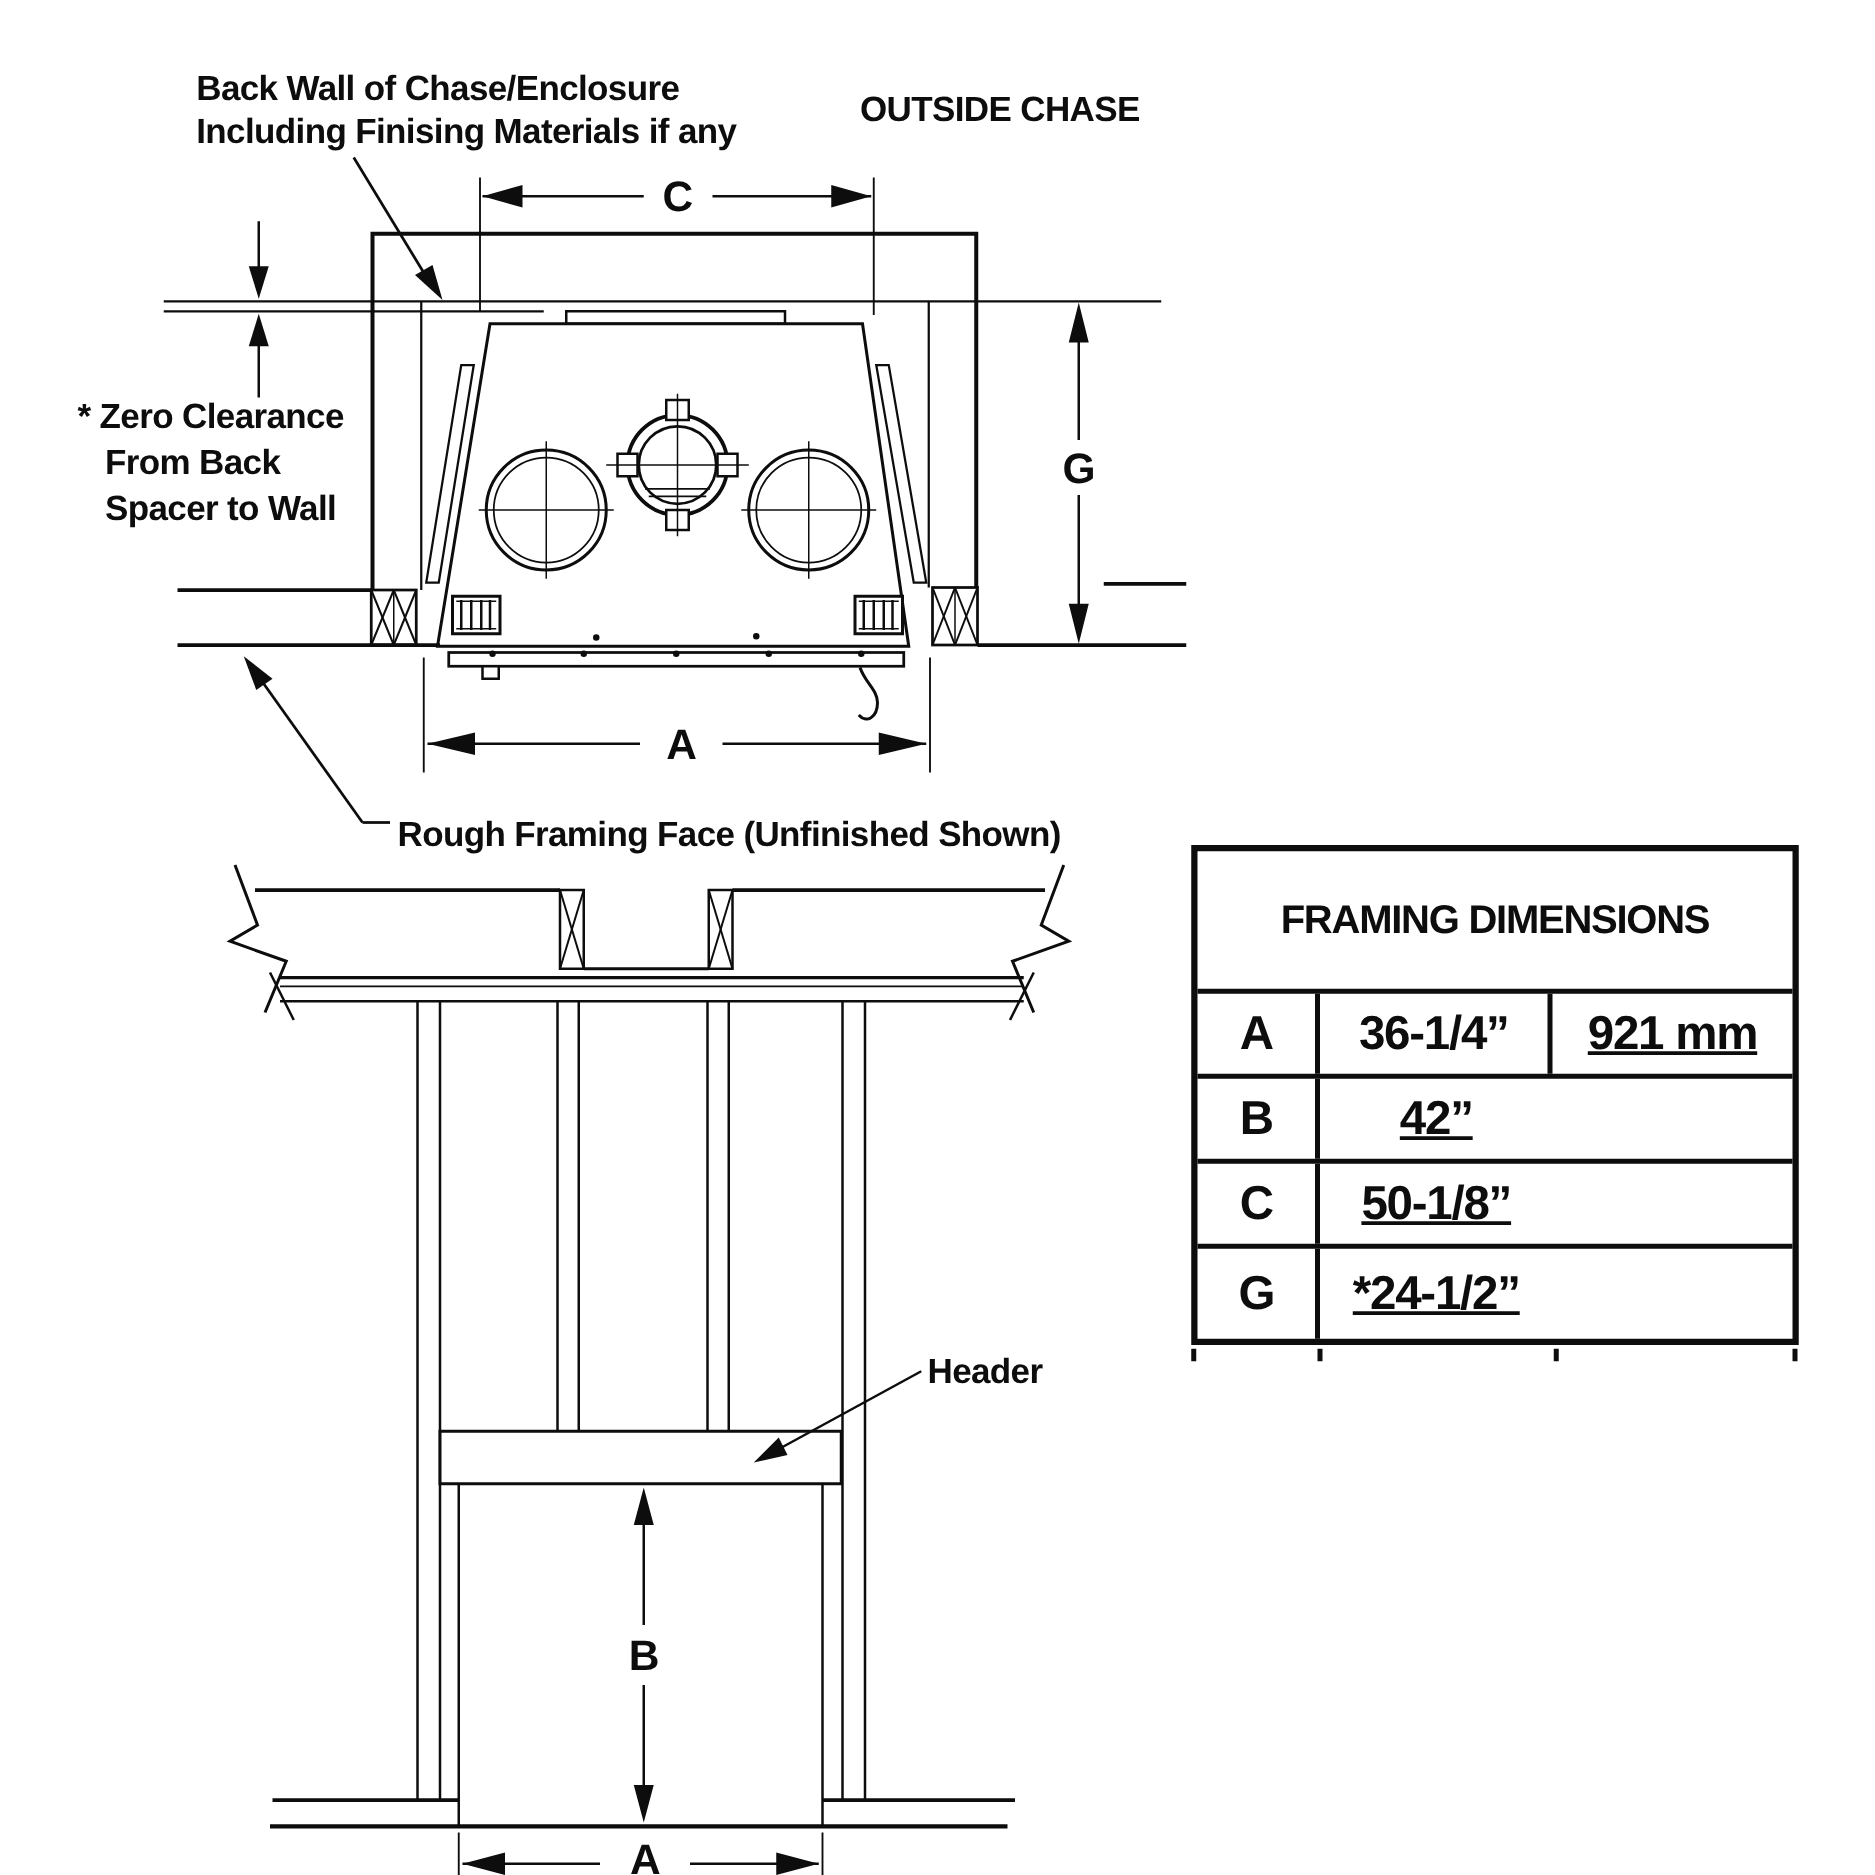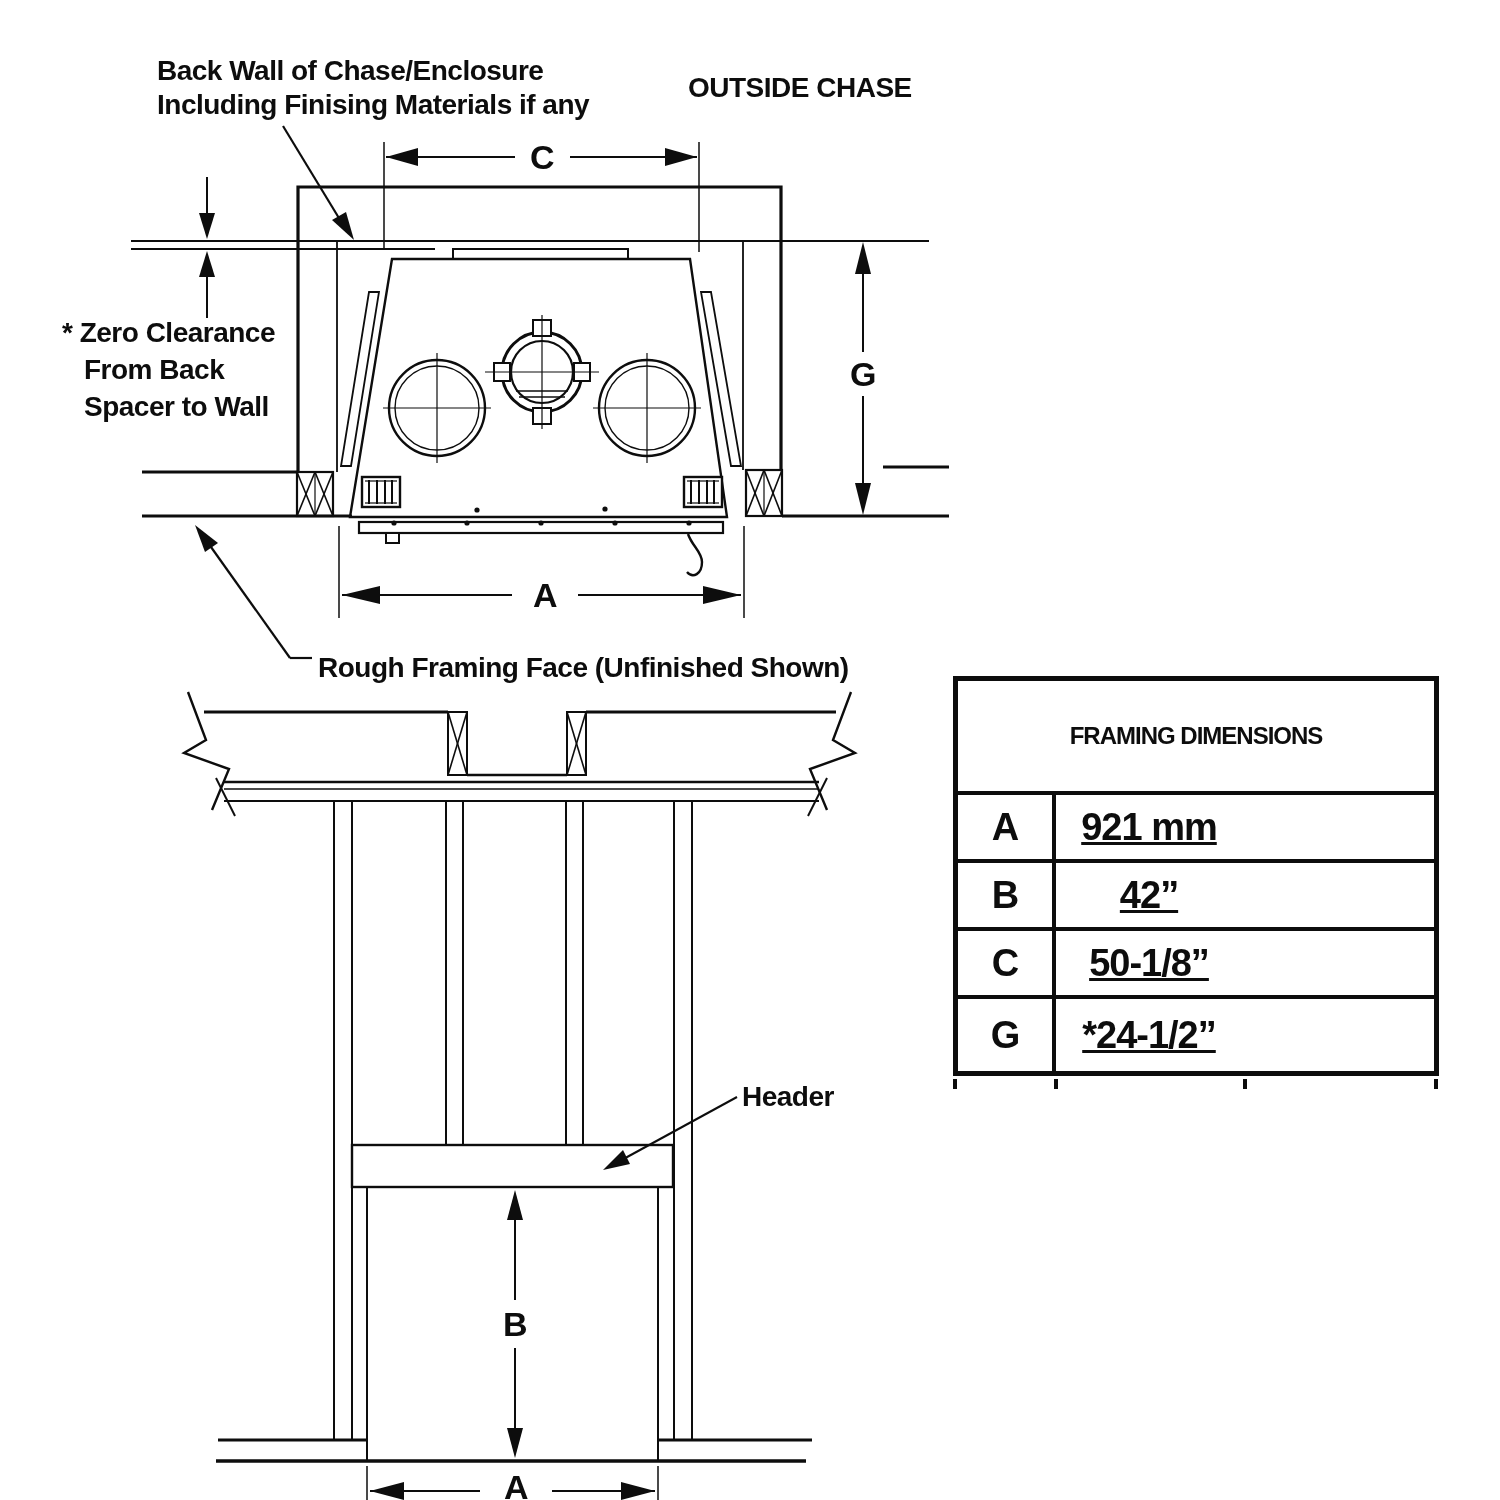--- a/index.html
+++ b/index.html
@@ -11,21 +11,21 @@
   .dim{font-size:34px;}
   
   #dims-table{
     position:absolute;left:953px;top:676px;width:486px;height:400px;
     border:5px solid #0d0d0d;box-sizing:border-box;background:#fff;
     display:grid;grid-template-rows:114px 68px 68px 68px 1fr;
   }
   .t-head{
     grid-column:1 / 4;border-bottom:4px solid #0d0d0d;
     display:flex;flex-direction:column;align-items:center;justify-content:center;
-    font-weight:bold;font-size:24px;letter-spacing:-1px;line-height:1.3;color:#0d0d0d;
+    font-weight:bold;font-size:32px;letter-spacing:-1px;line-height:1.3;color:#0d0d0d;
   }
   .t-row{grid-column:1 / 4;display:grid;grid-template-columns:98px 186px 1fr;border-bottom:4px solid #0d0d0d;}
   .t-row:last-child{border-bottom:none;}
   .t-cell{
     display:flex;align-items:center;justify-content:center;
     font-weight:bold;font-size:38px;letter-spacing:-1px;color:#0d0d0d;
     border-right:4px solid #0d0d0d;
   }
   .t-cell:last-child{border-right:none;text-decoration:underline;}
 </style>
@@ -248,20 +248,21 @@
   <text class="dim" x="515" y="1336" text-anchor="middle">B</text>
   <text class="dim" x="516" y="1499" text-anchor="middle">A</text>
 </svg>
 
 <div id="dims-table">
   <div class="t-head">
     <div>FRAMING DIMENSIONS</div>
   </div>
   <div class="t-row">
     <div class="t-cell">A</div>
+    <div class="t-cell">36-1/4”</div>
     <div class="t-cell">921 mm</div>
   </div>
   <div class="t-row">
     <div class="t-cell">B</div>
     <div class="t-cell">42”</div>
   </div>
   <div class="t-row">
     <div class="t-cell">C</div>
     <div class="t-cell">50-1/8”</div>
   </div>

